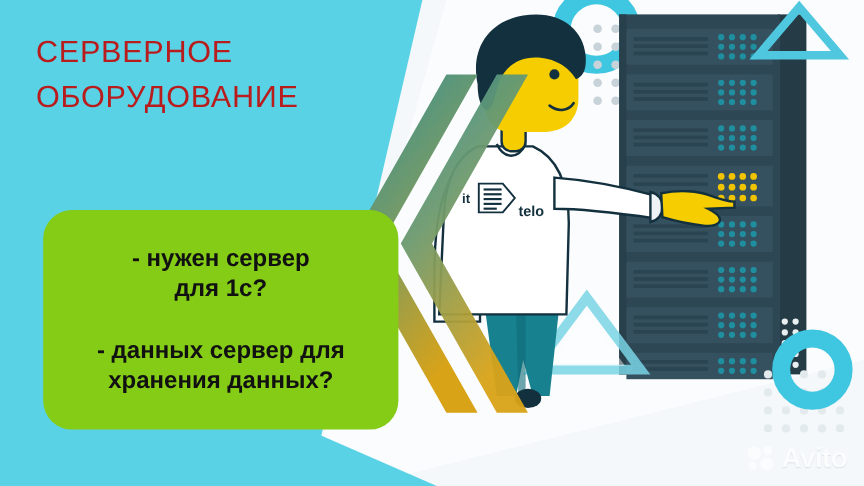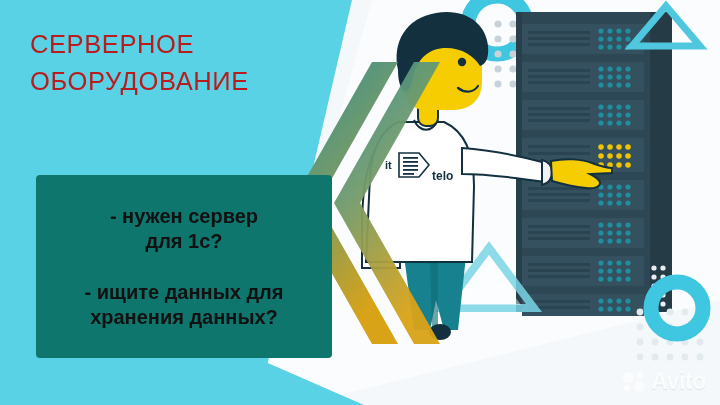--- a/index.html
+++ b/index.html
@@ -32,22 +32,22 @@
     text-transform:uppercase;
     z-index:40;
     white-space:pre-line;
   }
 
   
   .card {
     position:absolute;
     left:36px; top:175px;
     width:296px; height:183px;
-    background:#0f766e;
-    border-radius:4px;
+    background:#84cc16;
+    border-radius:24px;
     z-index:40;
     display:flex;
     flex-direction:column;
     align-items:center;
     justify-content:center;
     padding:10px 14px;
   }
   .card-line {
     color:#111111;
     font-weight:bold;
@@ -432,21 +432,21 @@
 
     </g>
   </svg>
 
   <div class="title">Серверное
 оборудование</div>
 
   <div class="card">
     <div class="card-line first">- нужен сервер
 для 1с?</div>
-    <div class="card-line">- ищите данных для
+    <div class="card-line">- данных сервер для
 хранения данных?</div>
   </div>
 
   <div class="avito">
     <svg width="24" height="22" viewBox="0 0 24 22" xmlns="http://www.w3.org/2000/svg">
       <circle cx="6.5" cy="6.5" r="5.6" fill="#ffffff"></circle>
       <circle cx="18" cy="4.5" r="3.4" fill="#ffffff"></circle>
       <circle cx="17" cy="15.5" r="5.3" fill="#ffffff"></circle>
       <circle cx="5" cy="17" r="3.2" fill="#ffffff"></circle>
     </svg>

